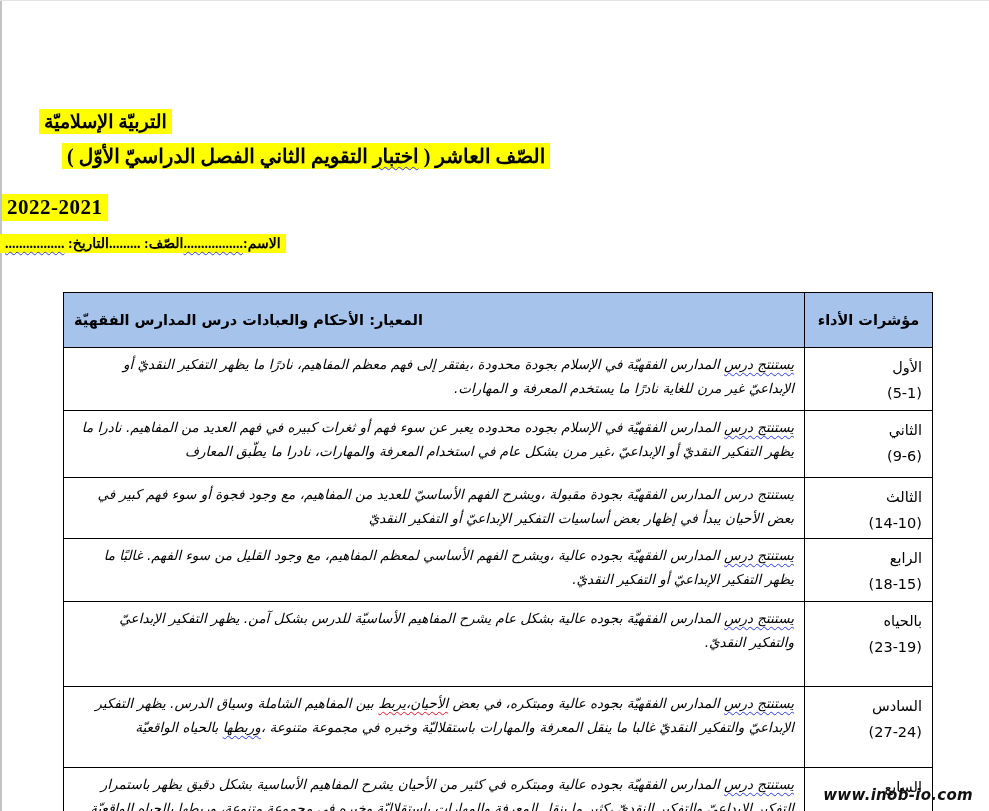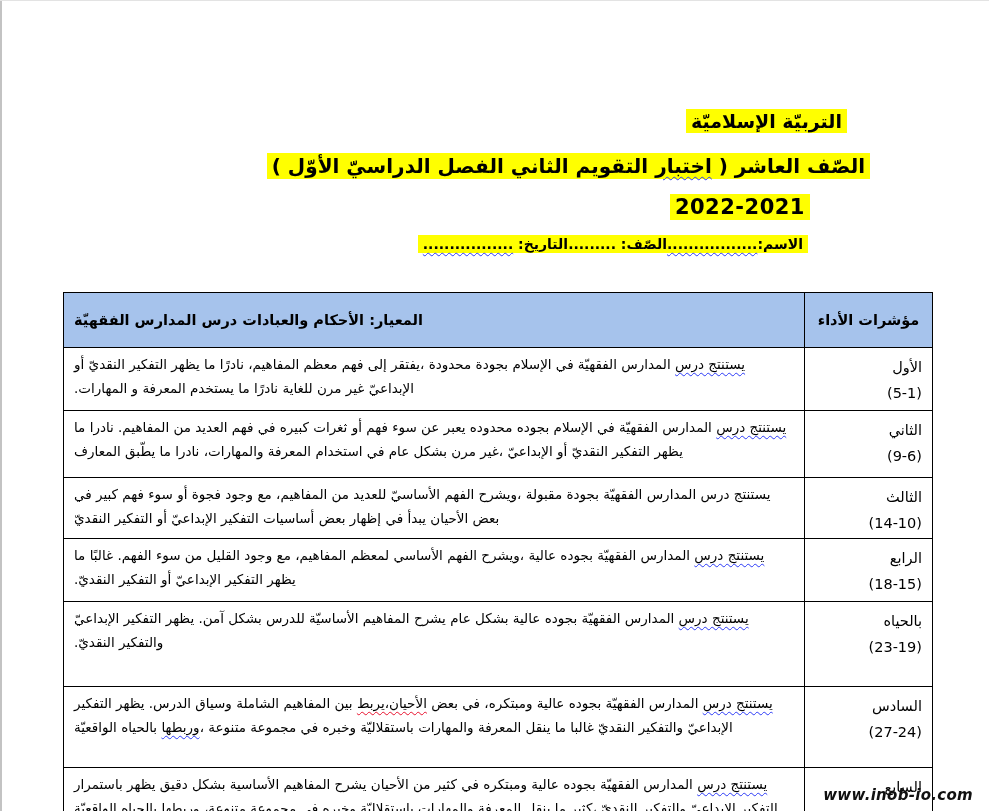--- a/index.html
+++ b/index.html
@@ -3,25 +3,25 @@
 <meta charset="utf-8">
 <style>
   html,body{margin:0;padding:0;}
   body{
     width:989px;height:811px;overflow:hidden;background:#ffffff;
     font-family:"DejaVu Sans",sans-serif;color:#000;position:relative;direction:rtl;
   }
   .page-edge-left{position:absolute;left:0;top:0;width:2px;height:100%;background:#c3c3c3;}
   .page-edge-top{position:absolute;left:0;top:0;width:100%;height:1px;background:#e3e3e3;}
 
-  .abs-center{position:absolute;left:0;width:808px;text-align:right;}
+  .abs-center{position:absolute;left:0;width:808px;text-align:left;font-family:Liberation Serif, serif;}
   .hl{background:#ffff00;display:inline-block;padding:1px 5px;}
   .t-main{top:109px;}
   .t-main .hl{font-size:19px;font-weight:bold;position:relative;left:39px;}
-  .t-sub{top:153px;}
+  .t-sub{top:143px;}
   .t-sub .hl{font-size:20px;font-weight:bold;position:relative;left:62px;}
   .t-year{top:178px;}
   .t-year .hl{font-size:21px;font-weight:bold;position:relative;left:2px;letter-spacing:.5px;margin-top:16px;}
   .t-info{top:234px;}
   .t-info .hl{font-size:14px;font-weight:bold;}
 
   .sq{text-decoration-line:underline;text-decoration-style:wavy;text-decoration-thickness:1px;text-underline-offset:3px;}
   .sq-blue{text-decoration-color:#2b3af7;}
   .sq-red{text-decoration-color:#e8112d;}
 
@@ -31,21 +31,21 @@
     font-size:13.5px;
   }
   table.rubric td{border:1px solid #000;vertical-align:top;}
   tr.head-row{height:38px;background:#a6c3ec;}
   tr.head-row td{vertical-align:middle;font-weight:bold;font-size:14.5px;}
   td.col-ind{width:125px;}
   td.head-ind{text-align:center;}
   td.head-crit{text-align:left;padding:19px 10px;}
   td.level-cell{text-align:right;padding:6px 10px 2px 4px;font-size:14.5px;line-height:1.8;}
   .level-range{direction:rtl;}
-  td.desc-cell{text-align:left;padding:5px 10px 2px 10px;line-height:1.75;}
+  td.desc-cell{text-align:right;padding:5px 10px 2px 10px;line-height:1.75;font-style:italic;}
 
   .watermark{
     position:absolute;top:786px;left:16px;width:957px;text-align:right;
     font-style:italic;font-weight:bold;font-size:15px;color:#111;letter-spacing:.3px;
     pointer-events:none;
   }
 </style>
 </head>
 <body>
 

